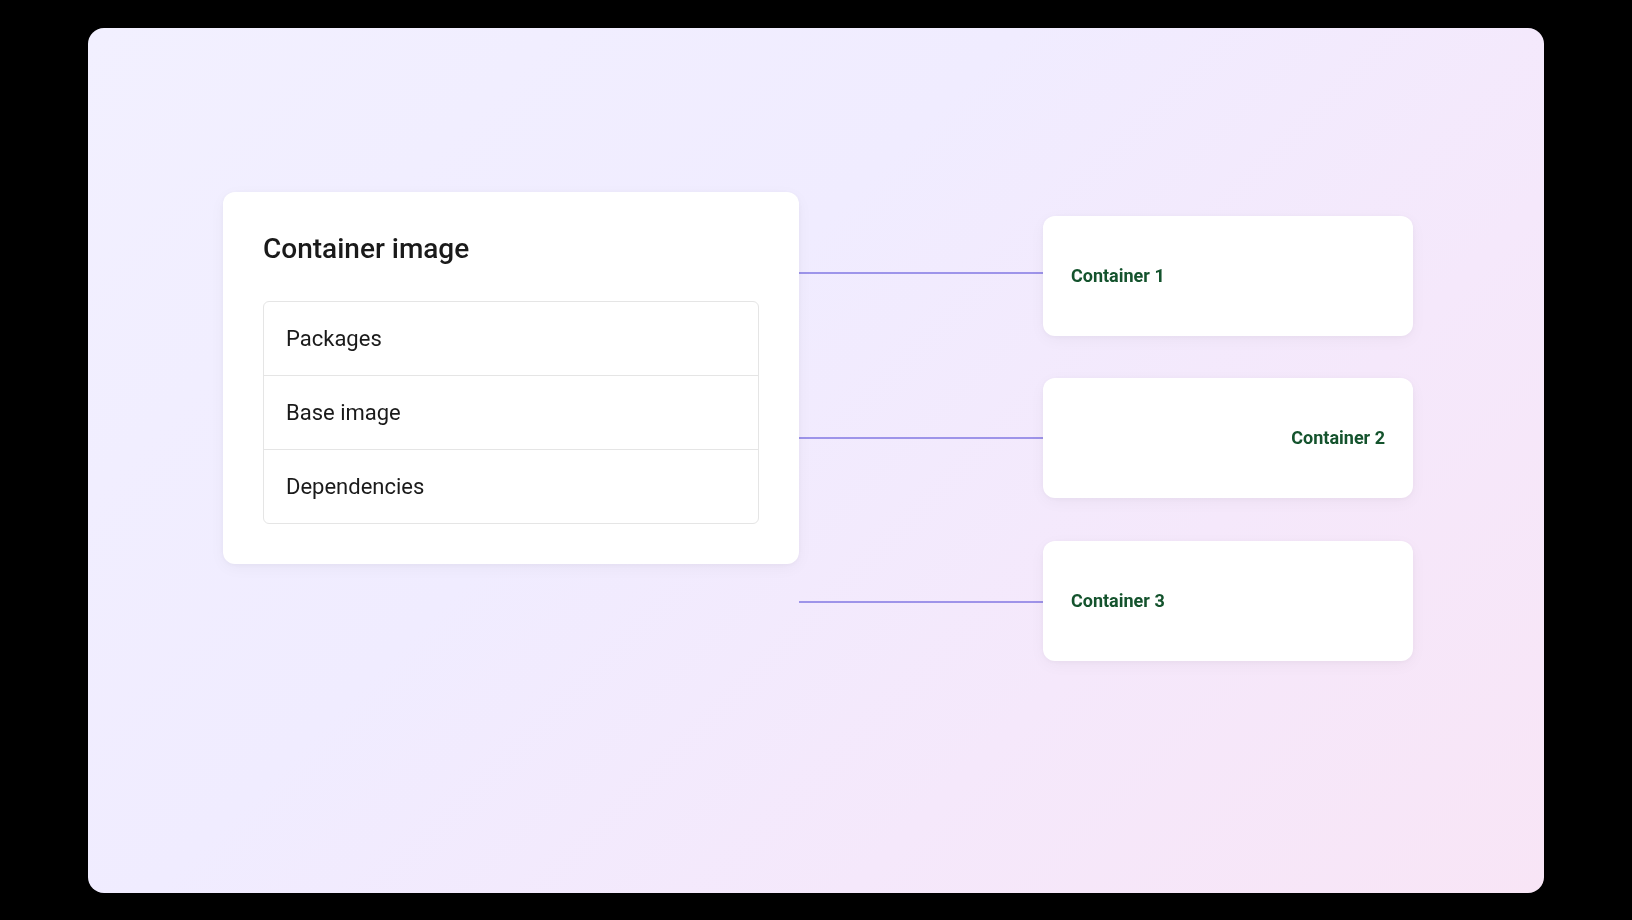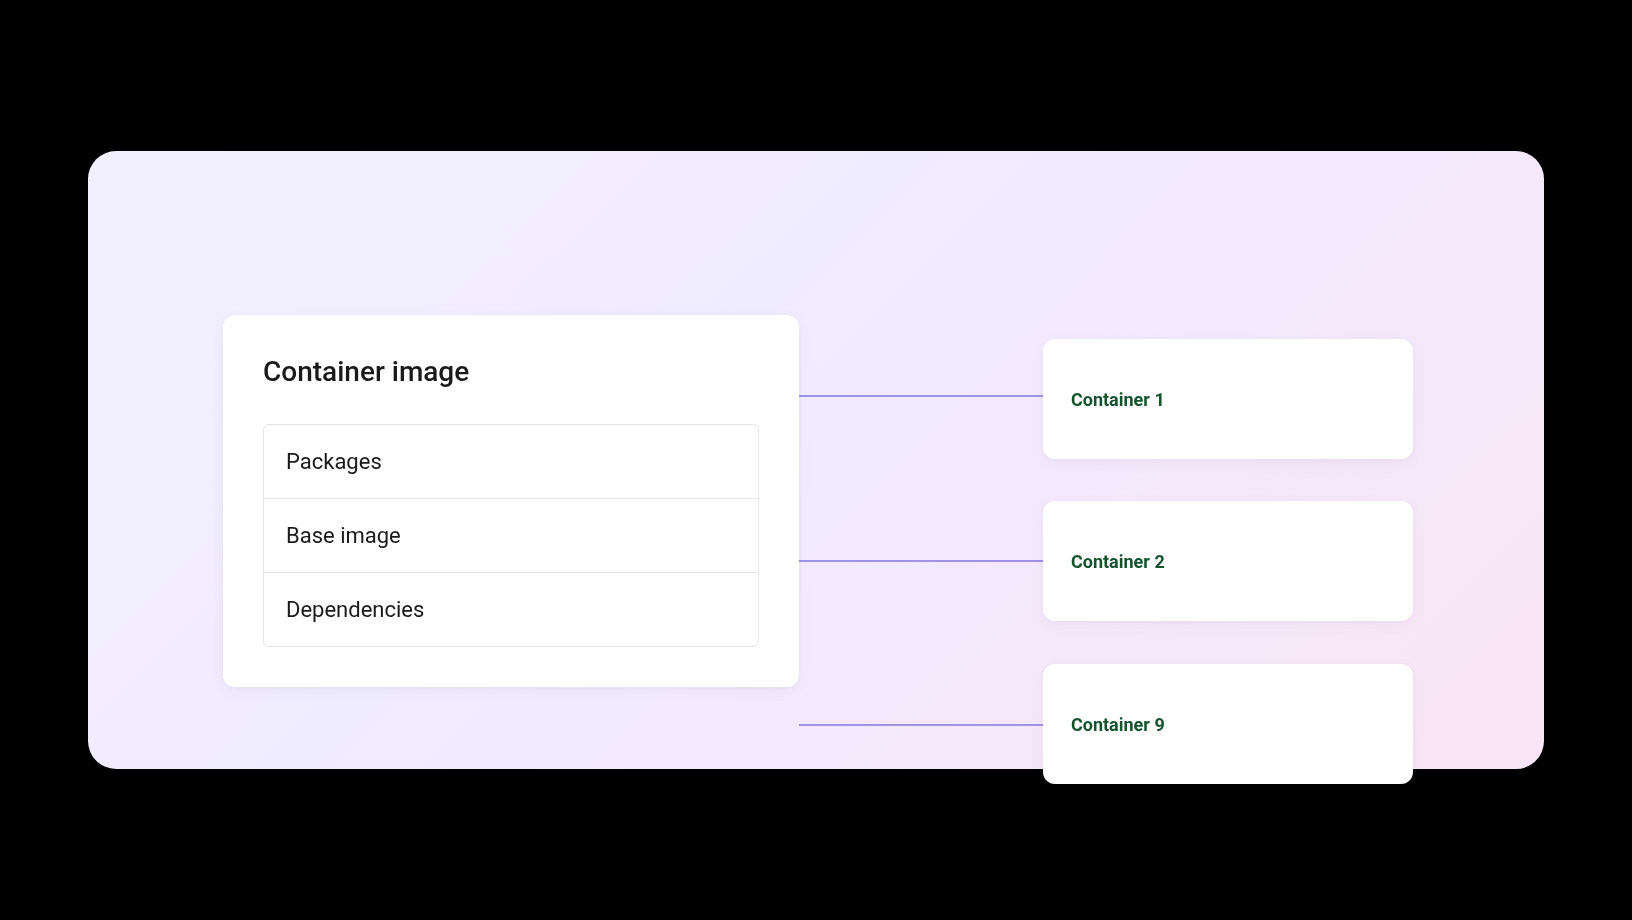--- a/index.html
+++ b/index.html
@@ -11,23 +11,23 @@
       font-family: -apple-system, BlinkMacSystemFont, 'Segoe UI', Roboto, Helvetica, Arial, sans-serif;
       background: #000;
       width: 1632px;
       height: 920px;
       display: flex;
       align-items: center;
       justify-content: center;
     }
     .canvas {
       width: 1456px;
-      height: 618px;
+      height: 865px;
       background: linear-gradient(135deg, #f2f0ff 0%, #f0ecff 40%, #f5e8fb 70%, #f8e5f6 100%);
-      border-radius: 28px;
+      border-radius: 16px;
       position: relative;
     }
     .image-card {
       position: absolute;
       left: 135px;
       top: 164px;
       width: 576px;
       background: #fff;
       border-radius: 12px;
       padding: 40px 40px 40px 40px;
@@ -59,21 +59,21 @@
       width: 370px;
       height: 120px;
       background: #fff;
       border-radius: 12px;
       display: flex;
       align-items: center;
       padding: 0 28px;
       box-shadow: 0 4px 16px rgba(0,0,0,0.04), 0 1px 4px rgba(0,0,0,0.03);
     }
     .container-card-1 { top: 188px; }
-    .container-card-2 { top: 350px; }
+    .container-card-2 { top: 350px; justify-content: flex-end; }
     .container-card-3 { top: 513px; }
     .container-label {
       font-size: 18px;
       color: #14532d;
       font-weight: 700;
     }
     .connectors {
       position: absolute;
       top: 0;
       left: 0;
@@ -106,16 +106,16 @@
     </div>
   </div>
 
   <div class="container-card container-card-1">
     <span class="container-label">Container 1</span>
   </div>
   <div class="container-card container-card-2">
     <span class="container-label">Container 2</span>
   </div>
   <div class="container-card container-card-3">
-    <span class="container-label">Container 9</span>
+    <span class="container-label">Container 3</span>
   </div>
 
 </div>
 
 </body></html>

